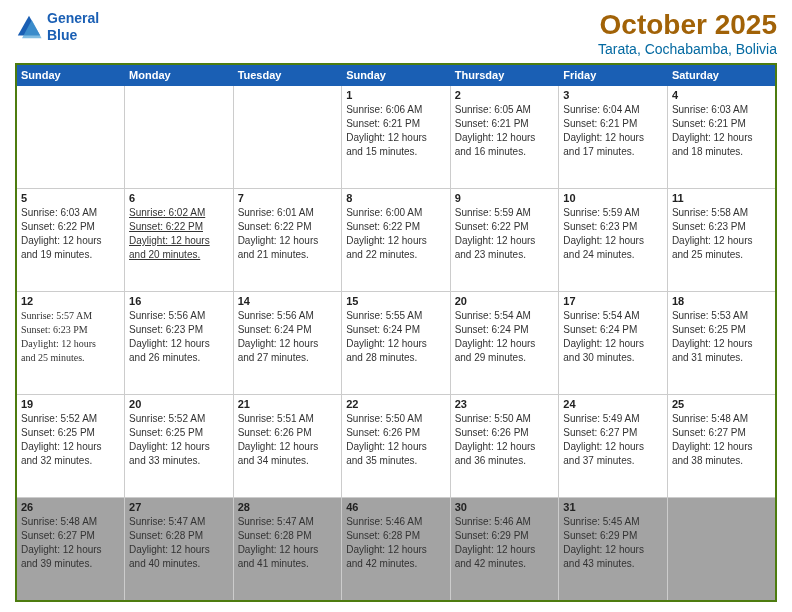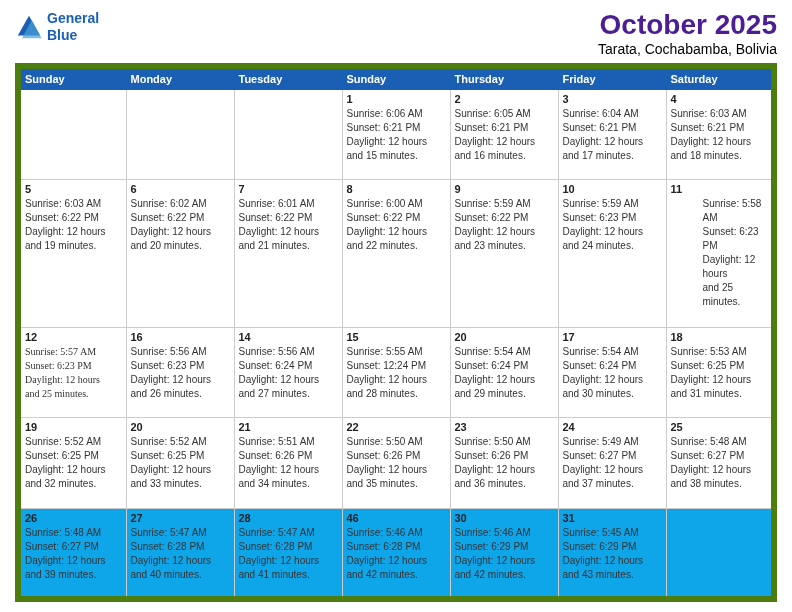--- a/index.html
+++ b/index.html
@@ -41,30 +41,30 @@
     .logo-icon {
       width: 28px;
       height: 28px;
     }
     .title-block {
       text-align: right;
     }
     .month-title {
       font-size: 28px;
       font-weight: bold;
-      color: #4c1d95;
+      color: #a16207;
       line-height: 1.1;
     }
     .location-title {
       font-size: 14px;
-      color: #000000;
+      color: #0369a1;
     }
     .calendar {
       flex: 1;
-      border: 6px solid #4d7c0f;
+      border: 2px solid #4d7c0f;
       border-collapse: collapse;
       width: 100%;
       table-layout: fixed;
     }
     .calendar thead tr th {
       background: #1a5fb4;
       color: #fff;
       font-size: 11px;
       font-weight: bold;
       padding: 4px 4px;
@@ -74,21 +74,21 @@
     .calendar tbody tr td {
       border: 1px solid #ccc;
       vertical-align: top;
       padding: 3px 4px;
       font-size: 8.5px;
       color: #333;
       background: #fff;
       height: 82px;
     }
     .calendar tbody tr:last-child td {
-      background: #0ea5e9;
+      background: #a3a3a3;
     }
     .day-number {
       font-size: 11px;
       font-weight: bold;
       color: #222;
       display: block;
       margin-bottom: 2px;
     }
     .day-info {
       font-size: 10px;
@@ -169,21 +169,21 @@
         <tr>
           <td>
             <span class="day-number">5</span>
             <div class="day-info" style="white-space: pre-line;">Sunrise: 6:03 AM
 Sunset: 6:22 PM
 Daylight: 12 hours
 and 19 minutes.</div>
           </td>
           <td>
             <span class="day-number">6</span>
-            <div class="day-info" style="white-space: pre-line;">Sunrise: 6:02 AM
+            <div class="day-info" style="white-space: pre-line; text-decoration: underline;">Sunrise: 6:02 AM
 Sunset: 6:22 PM
 Daylight: 12 hours
 and 20 minutes.</div>
           </td>
           <td>
             <span class="day-number">7</span>
             <div class="day-info" style="white-space: pre-line;">Sunrise: 6:01 AM
 Sunset: 6:22 PM
 Daylight: 12 hours
 and 21 minutes.</div>
@@ -204,21 +204,21 @@
           </td>
           <td>
             <span class="day-number">10</span>
             <div class="day-info" style="white-space: pre-line;">Sunrise: 5:59 AM
 Sunset: 6:23 PM
 Daylight: 12 hours
 and 24 minutes.</div>
           </td>
           <td>
             <span class="day-number">11</span>
-            <div class="day-info" style="white-space: pre-line; margin-left: 32px;">Sunrise: 5:58 AM
+            <div class="day-info" style="white-space: pre-line;">Sunrise: 5:58 AM
 Sunset: 6:23 PM
 Daylight: 12 hours
 and 25 minutes.</div>
           </td>
         </tr>
         <tr>
           <td>
             <span class="day-number">12</span>
             <div class="day-info" style="white-space: pre-line; font-family: Liberation Serif, serif;">Sunrise: 5:57 AM
 Sunset: 6:23 PM
@@ -235,21 +235,21 @@
           <td>
             <span class="day-number">14</span>
             <div class="day-info" style="white-space: pre-line;">Sunrise: 5:56 AM
 Sunset: 6:24 PM
 Daylight: 12 hours
 and 27 minutes.</div>
           </td>
           <td>
             <span class="day-number">15</span>
             <div class="day-info" style="white-space: pre-line;">Sunrise: 5:55 AM
-Sunset: 12:24 PM
+Sunset: 6:24 PM
 Daylight: 12 hours
 and 28 minutes.</div>
           </td>
           <td>
             <span class="day-number">20</span>
             <div class="day-info" style="white-space: pre-line;">Sunrise: 5:54 AM
 Sunset: 6:24 PM
 Daylight: 12 hours
 and 29 minutes.</div>
           </td>

